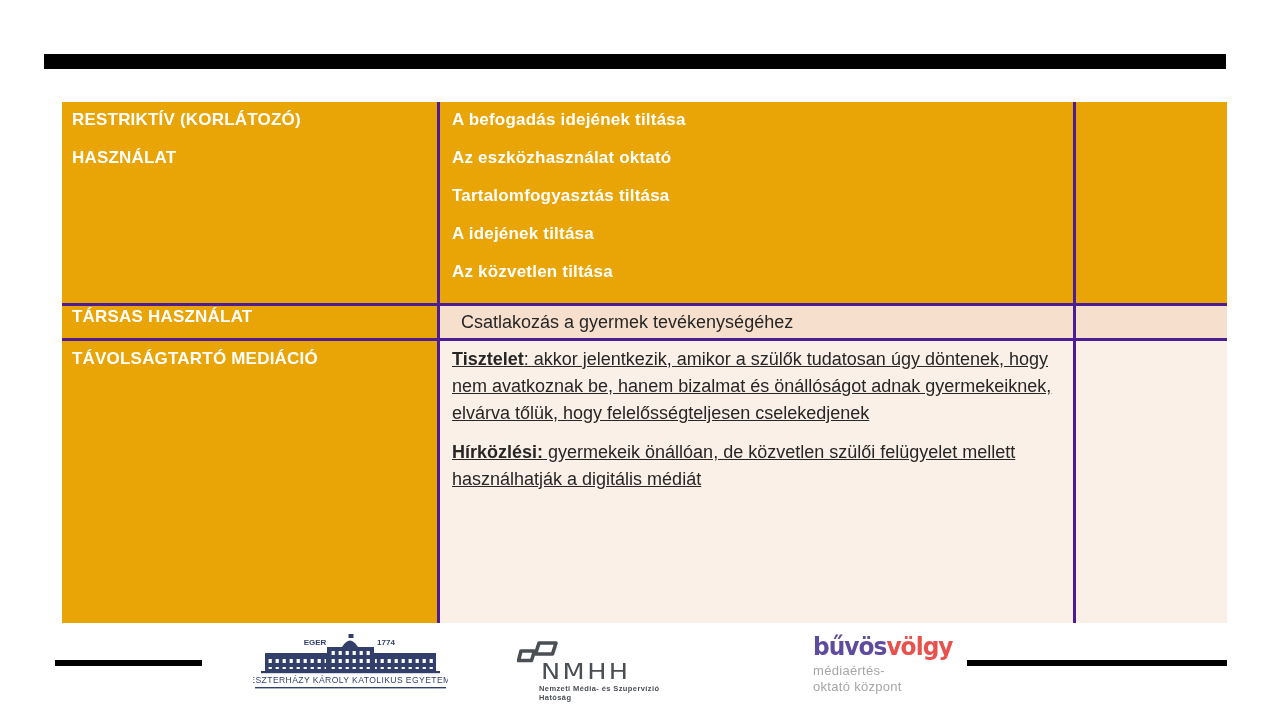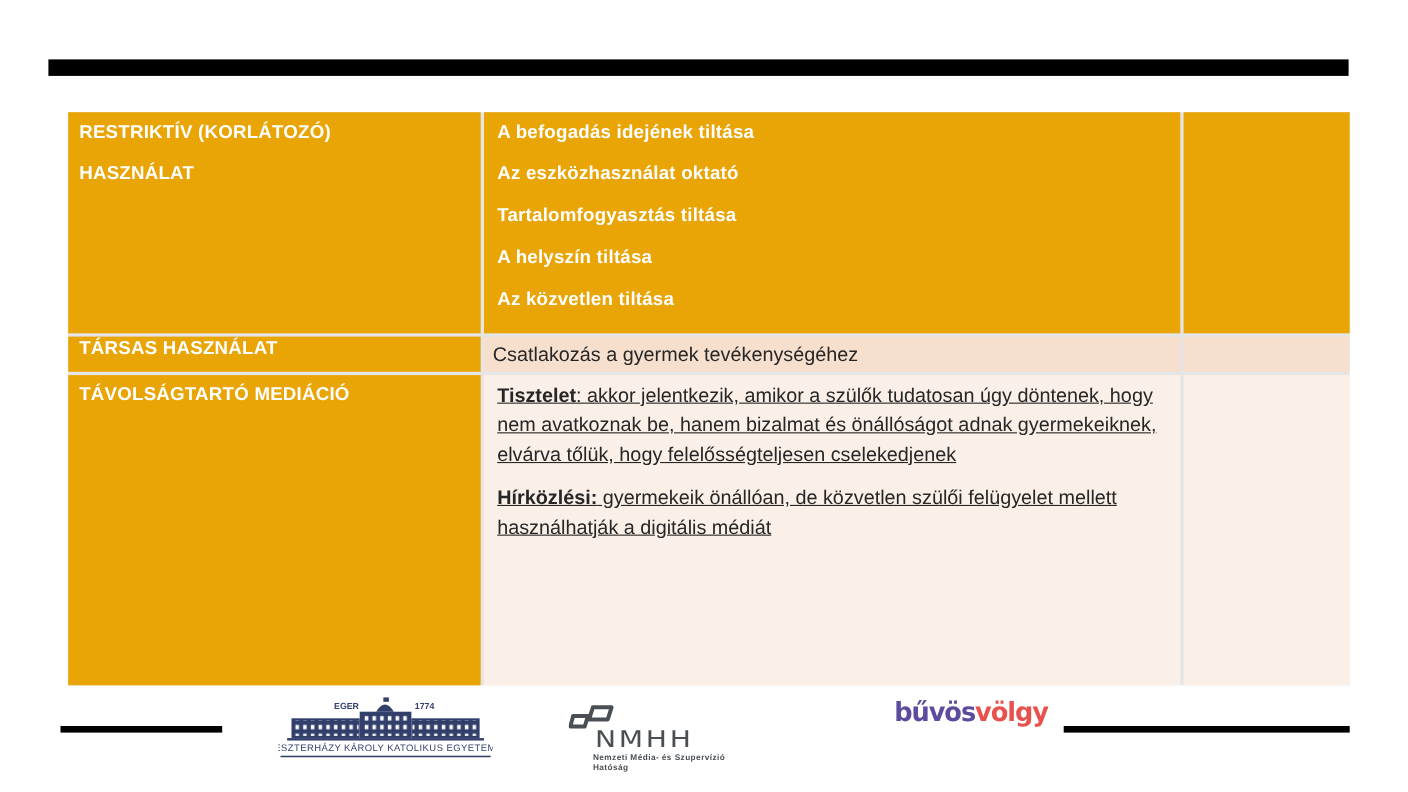--- a/index.html
+++ b/index.html
@@ -14,21 +14,21 @@
   }
 
   
   .media-table {
     position: absolute; left: 62px; top: 102px;
     width: 1165px; height: 521px;
     display: grid;
     grid-template-columns: 375px 633px 1fr;
     grid-template-rows: 201px 32px 1fr;
     gap: 3px;
-    background: #e5e5e5;
+    background: #4c1d95;
   }
   .cell { overflow: hidden; }
   .cell.orange { background: #E9A406; }
   .cell.peach  { background: #F7DFCE; }
   .cell.peach-light { background: #FAF0E7; }
 
   .label-cell {
     color: #ffffff; font-weight: bold; font-size: 17px;
     padding: 7px 10px; line-height: 22px; letter-spacing: 0.2px;
   }
@@ -36,21 +36,21 @@
 
   .items-cell { padding: 7px 12px; }
   .items-cell .item {
     color: #ffffff; font-weight: bold; font-size: 17px;
     line-height: 22px; margin-bottom: 16px; letter-spacing: 0.2px;
   }
 
   .row2-label { display: flex; padding: 0 10px; }
   .row2-label .label-line { margin-bottom: 0; }
   .row2-text {
-    display: flex; align-items: center; padding: 0 8px;
+    display: flex; align-items: center; padding: 0 21px;
     color: #262626; font-size: 18px;
   }
 
   .row3-text { padding: 5px 14px 0 12px; color: #262626; font-size: 18px; line-height: 27px; text-decoration: underline; }
   .row3-text p { margin: 0 0 12px 0; }
   .row3-text .lead-bold { font-weight: bold; }
 
   
   .footer-line { position: absolute; background: #000000; height: 6px; top: 660px; }
   .footer-line.left  { left: 55px;  width: 147px; }
@@ -91,21 +91,21 @@
   <div class="media-table">
 
     <div class="cell orange label-cell">
       <div class="label-line">RESTRIKTÍV (KORLÁTOZÓ)</div>
       <div class="label-line">HASZNÁLAT</div>
     </div>
     <div class="cell orange items-cell">
       <div class="item">A befogadás idejének tiltása</div>
       <div class="item">Az eszközhasználat oktató</div>
       <div class="item">Tartalomfogyasztás tiltása</div>
-      <div class="item">A helyszín tiltása</div>
+      <div class="item">A idejének tiltása</div>
       <div class="item">Az közvetlen tiltása</div>
     </div>
     <div class="cell orange"></div>
 
     <div class="cell orange label-cell row2-label">
       <div class="label-line">TÁRSAS HASZNÁLAT</div>
     </div>
     <div class="cell peach row2-text">
       <span>Csatlakozás a gyermek tevékenységéhez</span>
     </div>
@@ -156,15 +156,19 @@
       </g>
     </svg>
     <div class="nmhh-word">NMHH</div>
     <div class="nmhh-tagline">Nemzeti Média- és Szupervízió Hatóság</div>
   </div>
 
   <div class="bv-logo">
     <div class="bv-word">
       <span class="bv-part1">bűvös</span><span class="bv-part2">völgy</span>
     </div>
+    <div class="bv-tagline">
+      <div>médiaértés-</div>
+      <div>oktató központ</div>
+    </div>
   </div>
 
 </div>
 
 </body></html>

